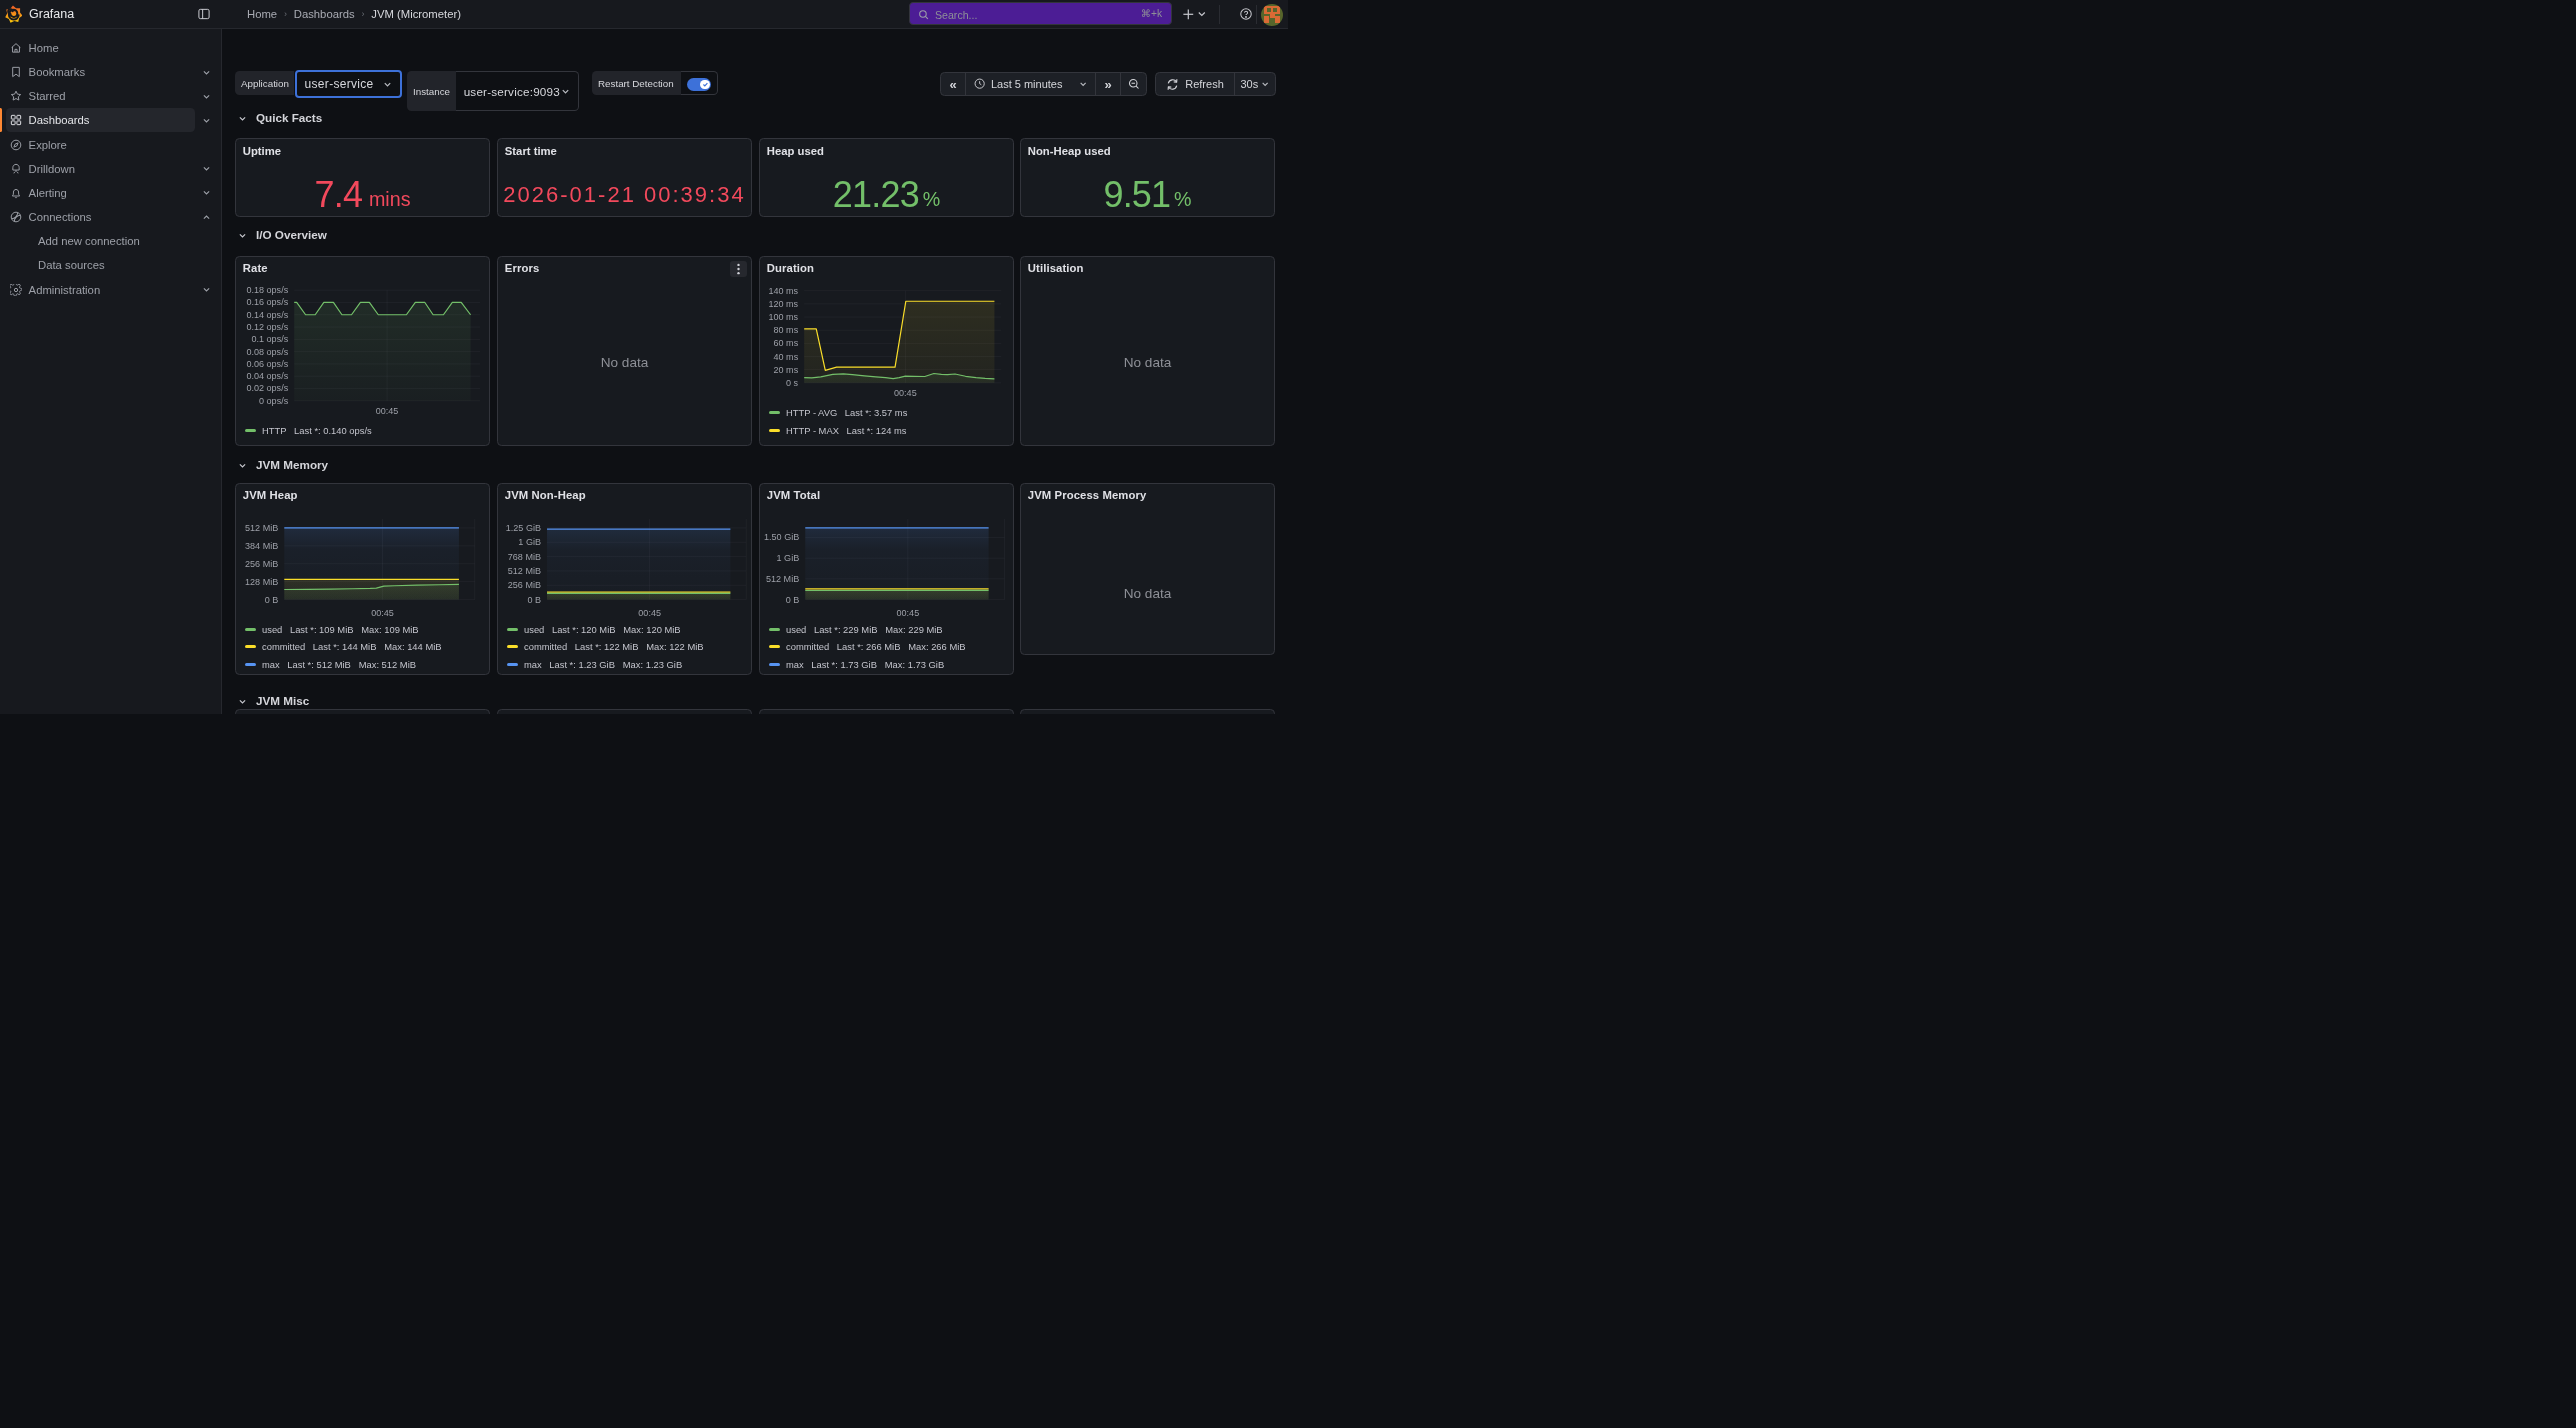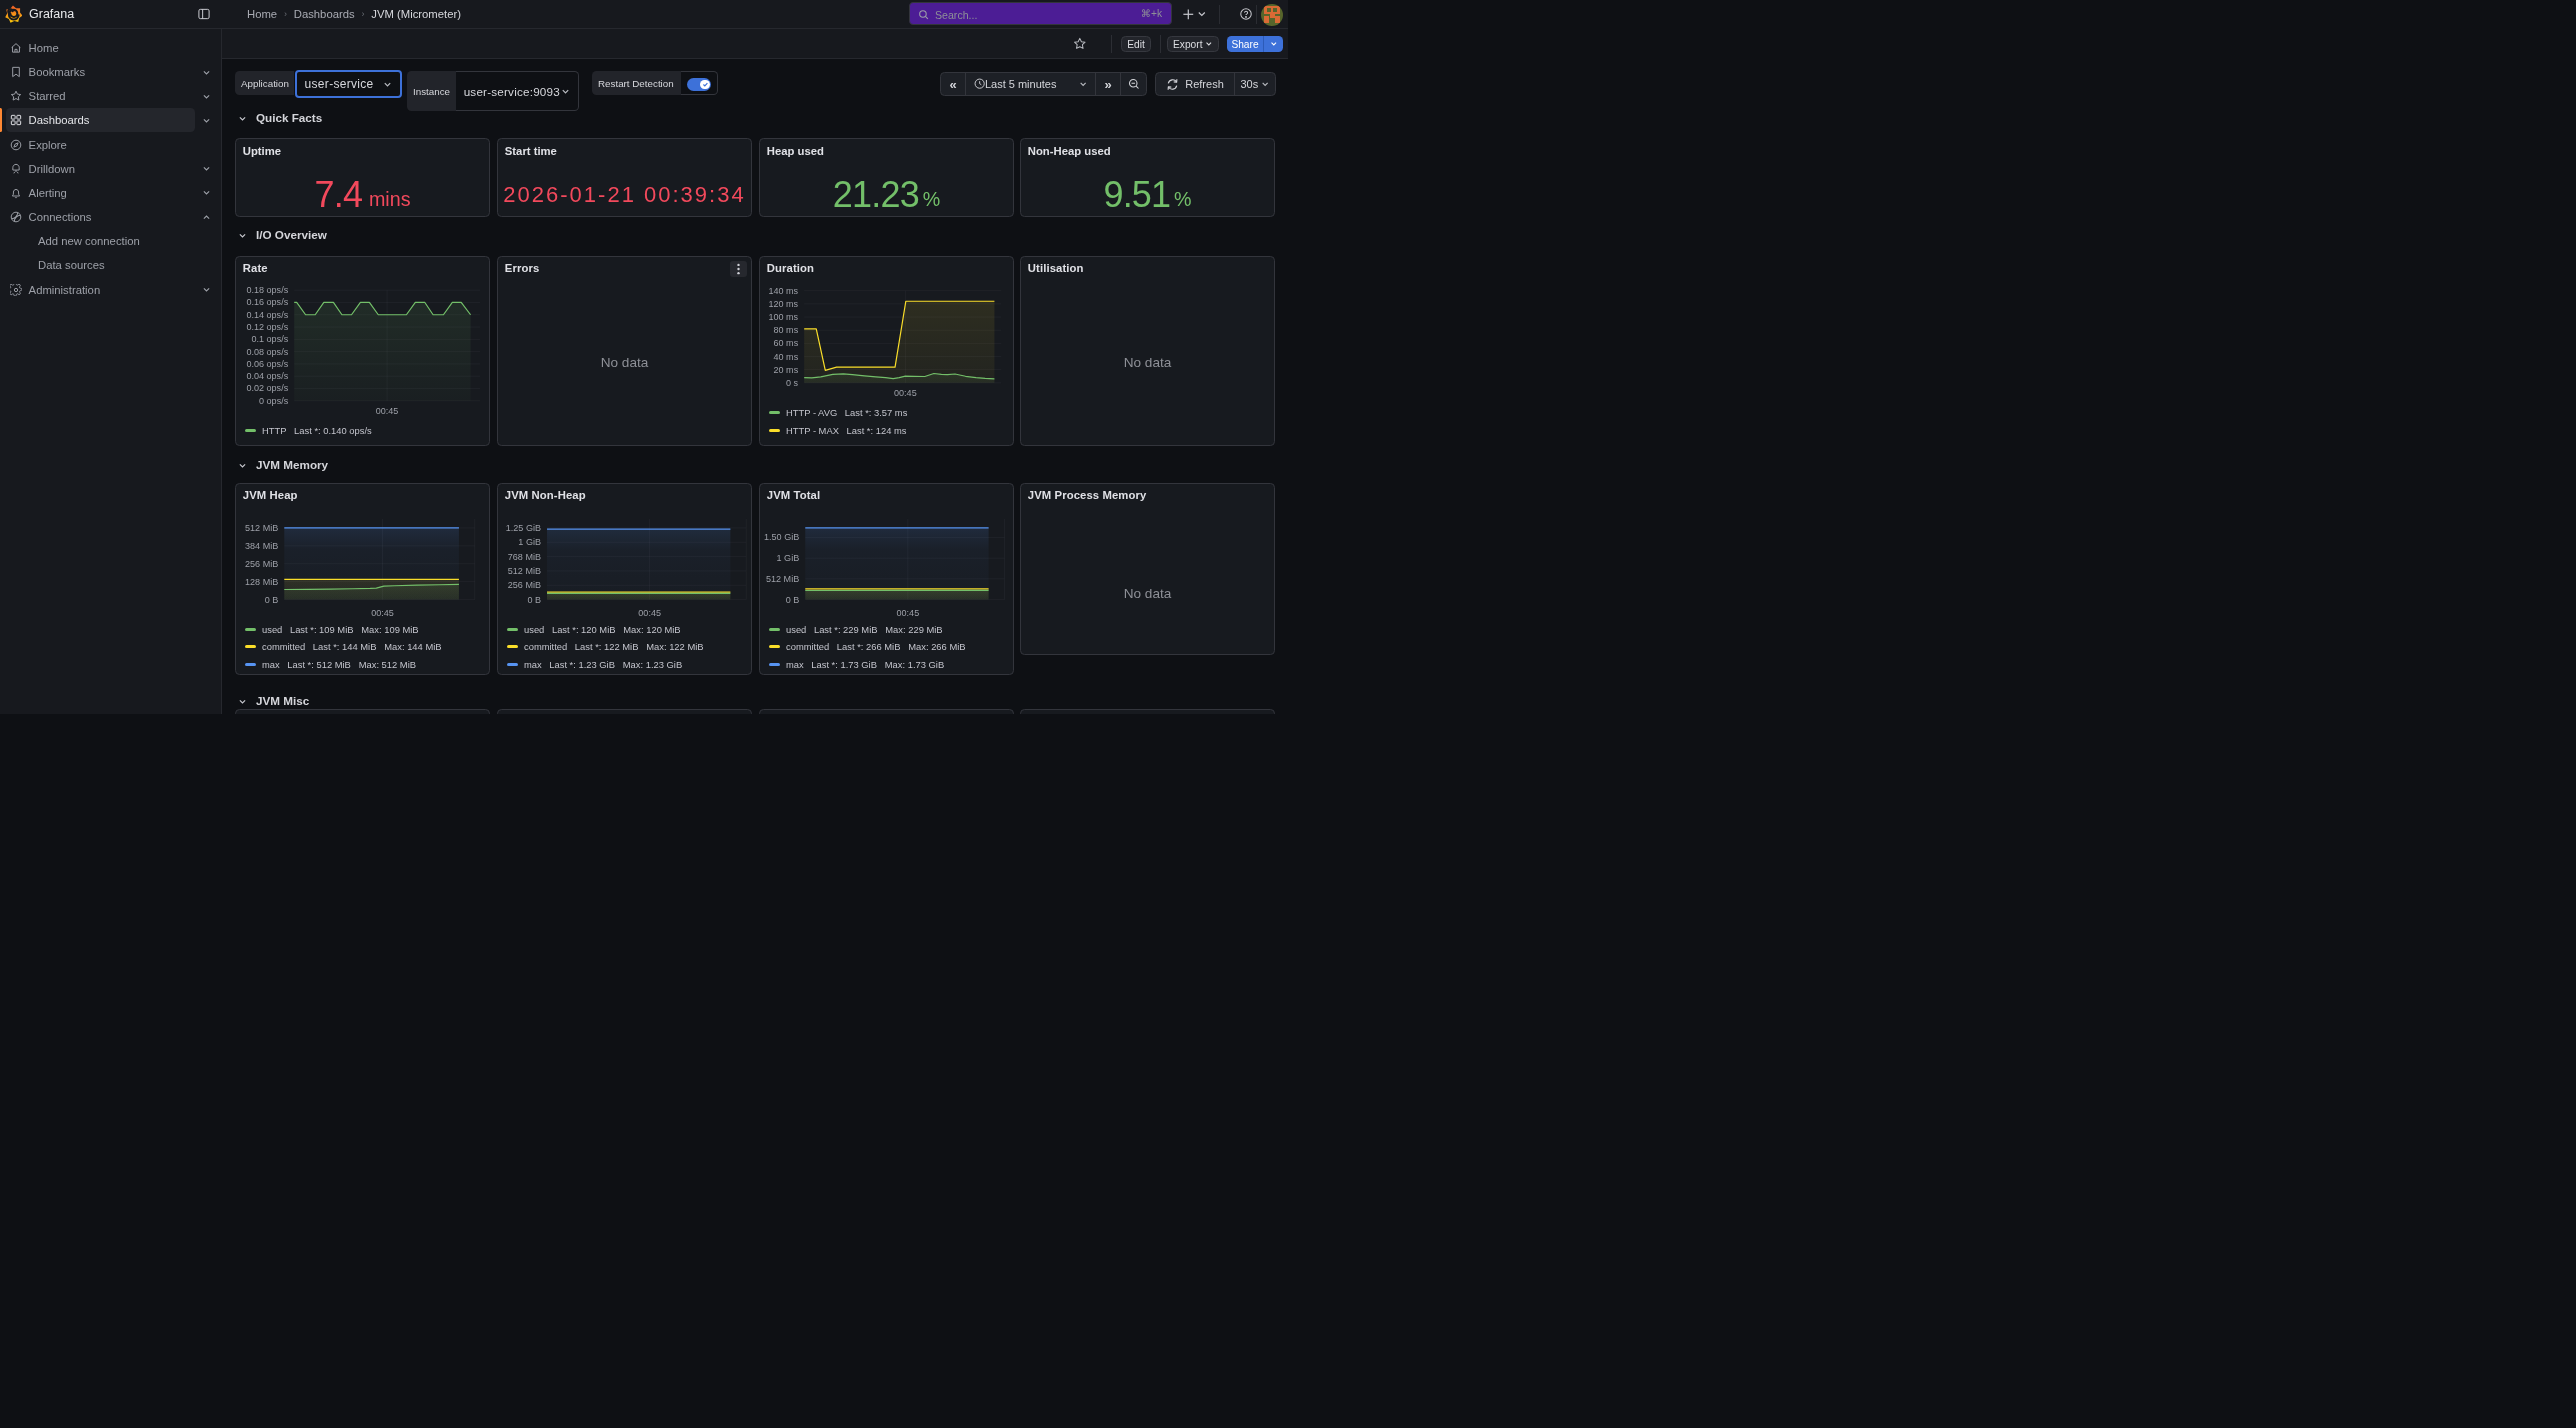--- a/index.html
+++ b/index.html
@@ -175,39 +175,20 @@
         <svg class="ic" viewBox="0 0 16 16" fill="none" stroke="#9da0a8" stroke-width="1.3">
           <circle cx="8" cy="8" r="2.2"></circle>
           <path d="M13.1 9.8a1.4 1.4 0 0 0 .3 1.6l.1.1a1.7 1.7 0 1 1-2.4 2.4l-.1-.1a1.4 1.4 0 0 0-1.6-.3 1.4 1.4 0 0 0-.9 1.3v.2a1.7 1.7 0 1 1-3.4 0v-.1a1.4 1.4 0 0 0-.9-1.3 1.4 1.4 0 0 0-1.6.3l-.1.1a1.7 1.7 0 1 1-2.4-2.4l.1-.1a1.4 1.4 0 0 0 .3-1.6 1.4 1.4 0 0 0-1.3-.9h-.2a1.7 1.7 0 1 1 0-3.4h.1a1.4 1.4 0 0 0 1.3-.9 1.4 1.4 0 0 0-.3-1.6l-.1-.1a1.7 1.7 0 1 1 2.4-2.4l.1.1a1.4 1.4 0 0 0 1.6.3 1.4 1.4 0 0 0 .9-1.3v-.2a1.7 1.7 0 1 1 3.4 0v.1a1.4 1.4 0 0 0 .9 1.3 1.4 1.4 0 0 0 1.6-.3l.1-.1a1.7 1.7 0 1 1 2.4 2.4l-.1.1a1.4 1.4 0 0 0-.3 1.6 1.4 1.4 0 0 0 1.3.9h.2a1.7 1.7 0 1 1 0 3.4h-.1a1.4 1.4 0 0 0-1.3.9z" transform="scale(0.94) translate(0.5,0.5)"></path>
         </svg>
         <span class="lb">Administration</span>
       </div>
     <svg class="chev" style="left:202px;top:256px" viewBox="0 0 12 12" fill="none" stroke="#9da0a8" stroke-width="1.5">
         <path d="M2.5 4.5 6 8l3.5-3.5"></path>
       </svg>
   </div>
-  <div id="toolbar">
-    <svg class="abs" style="left:851px;top:8.3px" width="13.6" height="13.6" viewBox="0 0 16 16" fill="none" stroke="#b8bac0" stroke-width="1.2">
-        <path d="M8 1.6l1.9 3.9 4.3.6-3.1 3 .7 4.3L8 11.4l-3.8 2 .7-4.3-3.1-3 4.3-.6z" stroke-linejoin="round"></path>
-      </svg>
-    <div class="abs" style="left:889px;top:6px;width:0.8px;height:18px;background:#2c2e34;"></div>
-    <div class="btn" style="left:899px;top:6.8px;width:30px;height:16.6px;">Edit</div>
-    <div class="abs" style="left:938px;top:6px;width:0.8px;height:18px;background:#2c2e34;"></div>
-    <div class="btn" style="left:945px;top:6.8px;width:52px;height:16.6px;">Export&nbsp;<svg width="7.6" height="7.6" viewBox="0 0 10 10" fill="none" stroke="#dcdde1" stroke-width="1.4">
-          <path d="M2 3.5 5 6.5 8 3.5"></path>
-        </svg></div>
-    <div class="abs" style="left:1005px;top:6.8px;width:56px;height:16.6px;border-radius:4.5px;background:#3d71d9;display:flex;">
-      <div style="width:37px;display:flex;align-items:center;justify-content:center;font-size:10.2px;font-weight:500;color:#fff;border-right:0.8px solid #2c5bb8;">Share</div>
-      <div style="flex:1;display:flex;align-items:center;justify-content:center;">
-          <svg width="7.6" height="7.6" viewBox="0 0 10 10" fill="none" stroke="#fff" stroke-width="1.4">
-            <path d="M2 3.5 5 6.5 8 3.5"></path>
-          </svg>
-        </div>
-    </div>
-  </div>
   <div id="canvas">
 
     <div class="abs" style="left:235px;top:71px;width:59px;height:24px;background:#22242a;border-radius:4.5px 0 0 4.5px;display:flex;align-items:center;padding:0 6px;font-size:9.8px;color:#d7d8dd;">Application</div>
     <div class="abs" style="left:295px;top:70px;width:107px;height:28px;border:2.3px solid #3d71d9;border-radius:4px;display:flex;align-items:center;padding:0 7.6px;font-size:12px;color:#d7d8dd;justify-content:space-between;letter-spacing:0.3px;">user-service <svg width="9" height="9" viewBox="0 0 10 10" fill="none" stroke="#b8bac0" stroke-width="1.4">
           <path d="M2 3.5 5 6.5 8 3.5"></path>
         </svg></div>
     <div class="abs" style="left:407px;top:71px;height:40px;display:flex;">
       <div style="background:#22242a;border-radius:4.5px 0 0 4.5px;display:flex;align-items:center;padding:0 6px;font-size:9.8px;color:#d7d8dd;">Instance</div>
       <div style="width:123px;border:0.8px solid #33353c;border-left:none;border-radius:0 4.5px 4.5px 0;display:flex;align-items:center;padding:0 7.6px;font-size:11.7px;color:#d7d8dd;justify-content:space-between;letter-spacing:0.2px;">user-service:9093 <svg width="9" height="9" viewBox="0 0 10 10" fill="none" stroke="#b8bac0" stroke-width="1.4">
             <path d="M2 3.5 5 6.5 8 3.5"></path>
@@ -224,21 +205,21 @@
       </div>
     </div>
 
     <div class="abs" style="left:940px;top:72px;height:24px;display:flex;border:0.8px solid #33353c;border-radius:4.5px;background:#1d2026;">
       <div style="width:25px;display:flex;align-items:center;justify-content:center;border-right:0.8px solid #33353c;color:#d5d6db;font-size:13px;font-weight:700;">«</div>
       <div style="width:130px;display:flex;align-items:center;padding:0 7.6px;border-right:0.8px solid #33353c;">
         <svg width="11.3" height="11.3" viewBox="0 0 16 16" fill="none" stroke="#d5d6db" stroke-width="1.3">
             <circle cx="8" cy="8" r="6.5"></circle>
             <path d="M8 4.5V8l2.4 1.6"></path>
           </svg>
-        <span style="font-size:11px;color:#d5d6db;font-weight:500;text-align:right;">Last 5 minutes</span>
+        <span style="font-size:11px;color:#d5d6db;font-weight:500;margin-left:6px;text-align:right;">Last 5 minutes</span>
         <svg style="margin-left:auto" width="8.3" height="8.3" viewBox="0 0 10 10" fill="none" stroke="#b8bac0" stroke-width="1.4">
             <path d="M2 3.5 5 6.5 8 3.5"></path>
           </svg>
       </div>
       <div style="width:25px;display:flex;align-items:center;justify-content:center;border-right:0.8px solid #33353c;color:#d5d6db;font-size:13px;font-weight:700;">»</div>
       <div style="width:25px;display:flex;align-items:center;justify-content:center;">
         <svg width="12" height="12" viewBox="0 0 16 16" fill="none" stroke="#d5d6db" stroke-width="1.4">
             <circle cx="7" cy="7" r="5"></circle>
             <line x1="10.8" y1="10.8" x2="14" y2="14"></line>
             <line x1="4.7" y1="7" x2="9.3" y2="7"></line>

